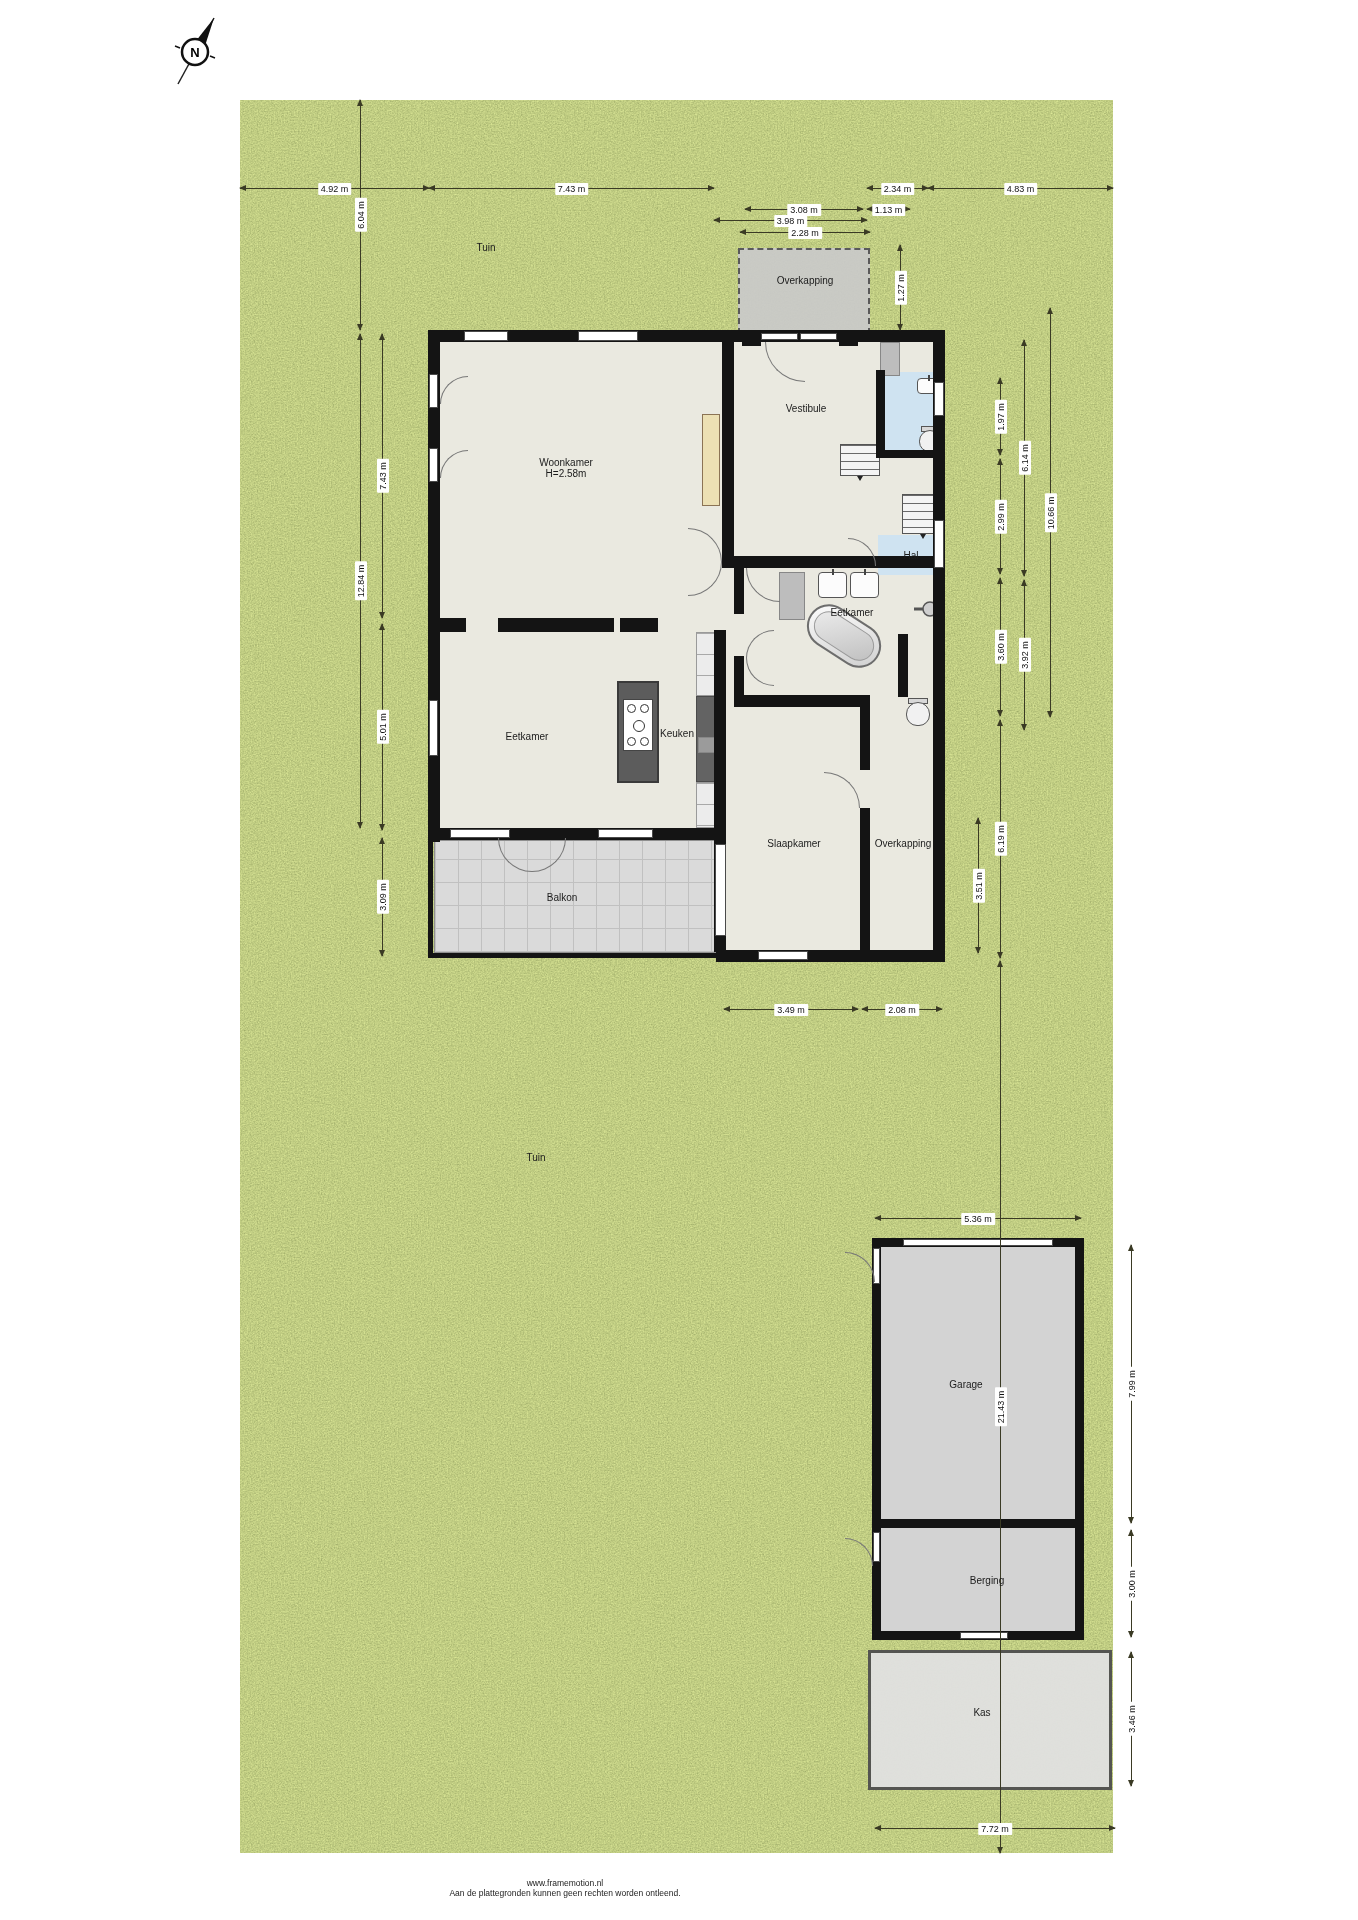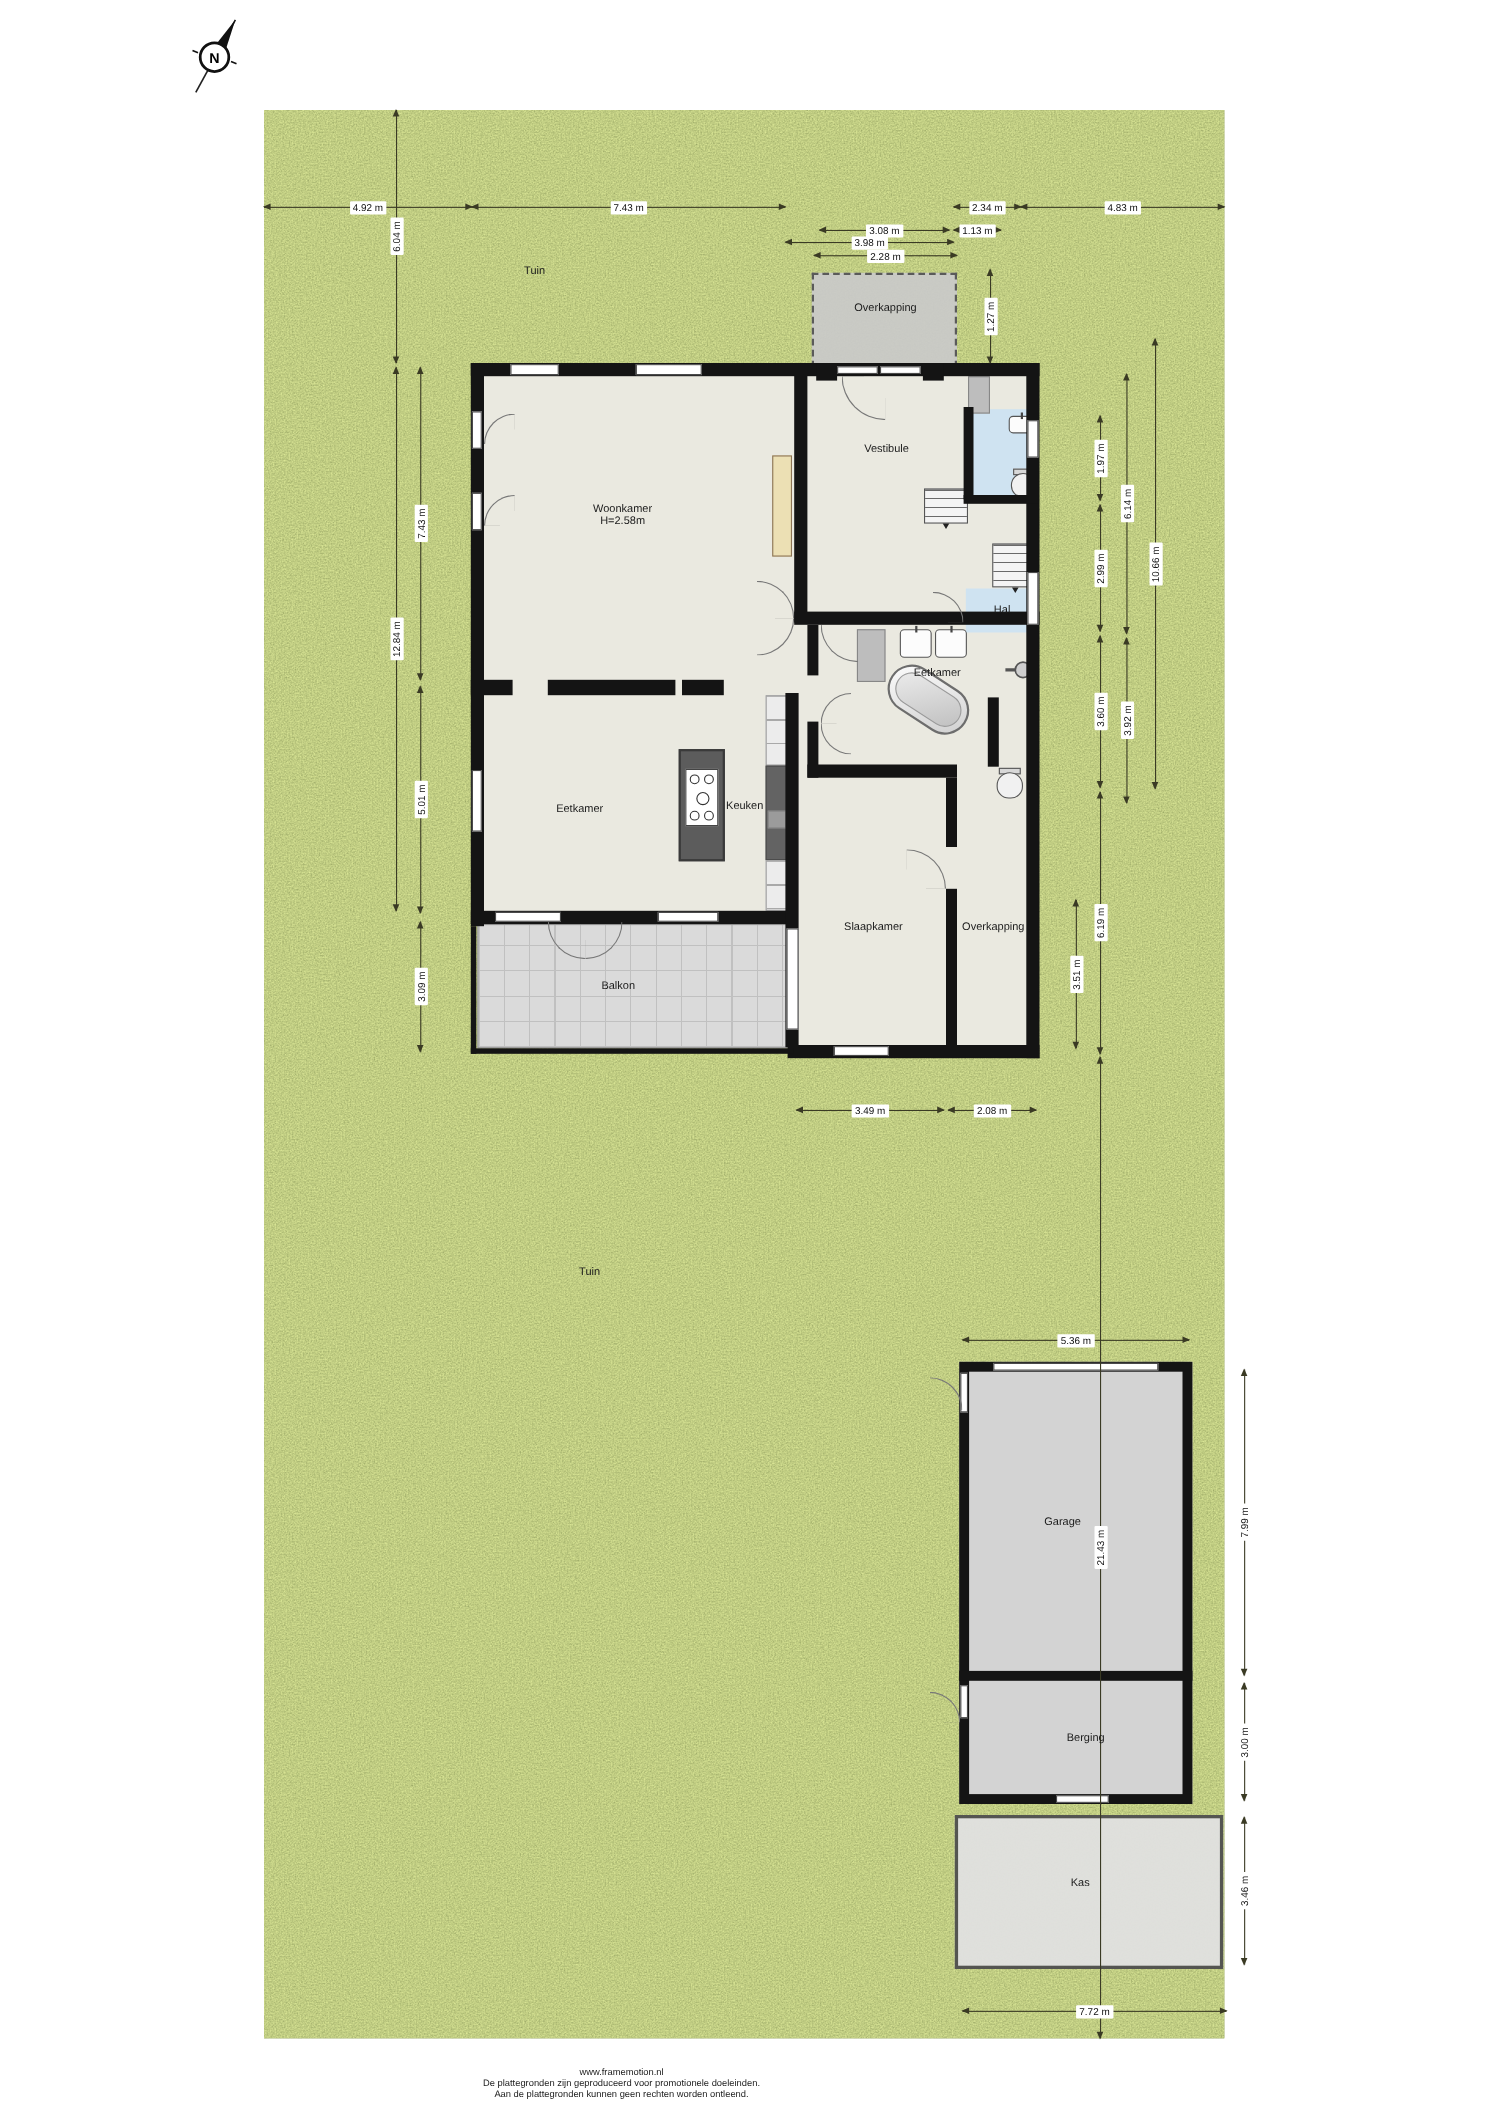--- a/index.html
+++ b/index.html
@@ -379,17 +379,16 @@
       </div>
       <div class="dim dim-h" style="left: 875px; top: 1828px; width: 240px;">
         <i class="a1"></i>
         <i class="a2"></i>
         <span class="dlab">7.72 m</span>
       </div>
     </div>
 
   <div id="footer">
     <div>www.framemotion.nl</div>
-    <div>De plattegronden zijn geproduceerd voor promotionele doeleinden.</div>
     <div>Aan de plattegronden kunnen geen rechten worden ontleend.</div>
   </div>
 
 </div>
 
 </body></html>

